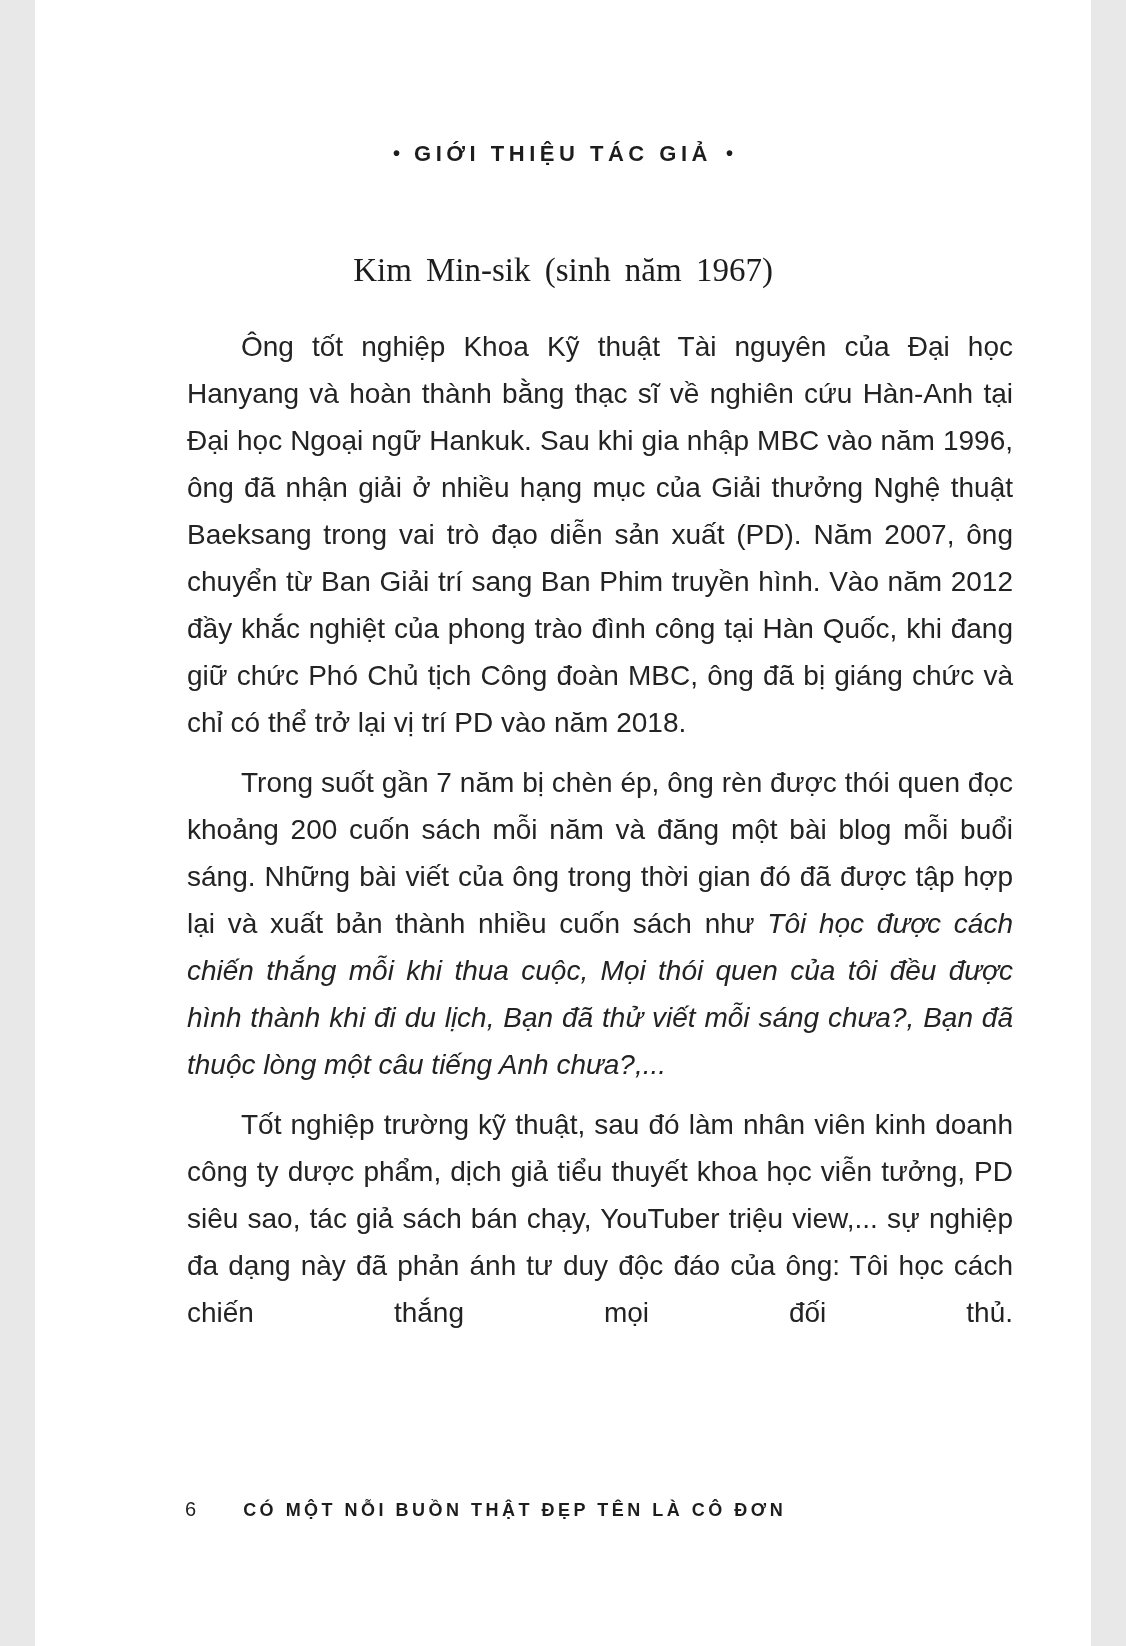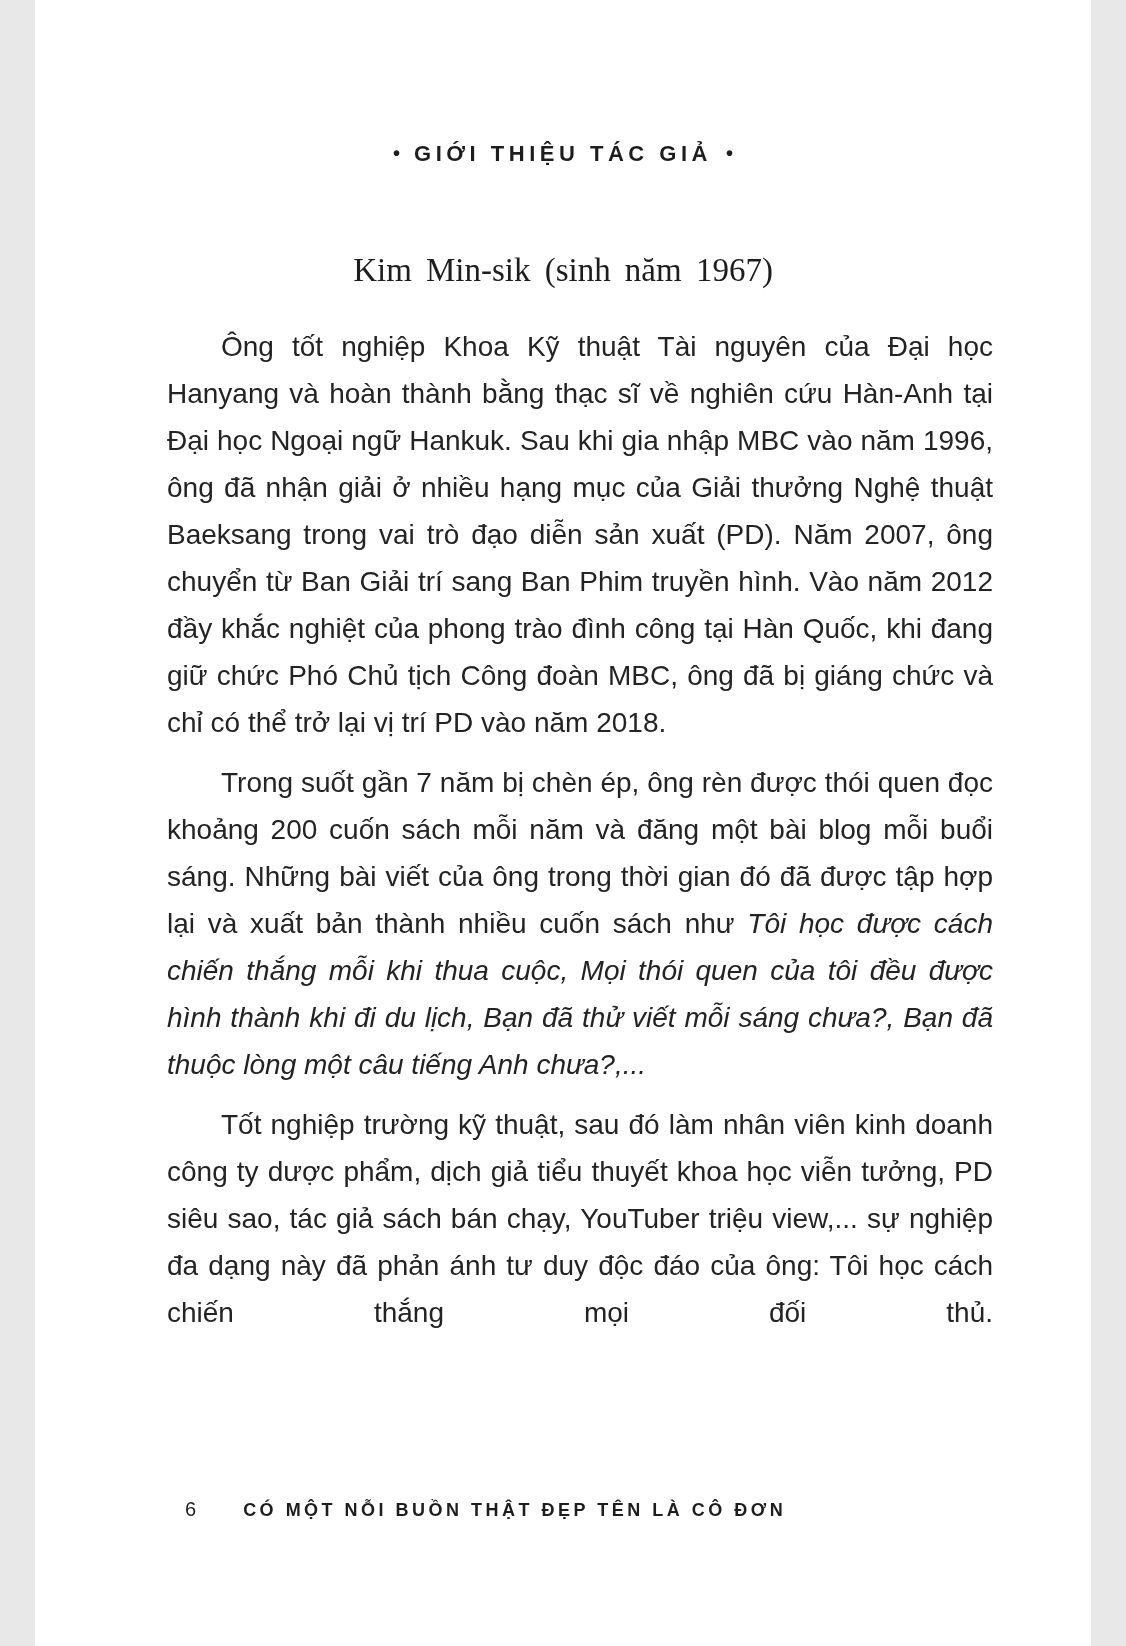--- a/index.html
+++ b/index.html
@@ -41,21 +41,21 @@
     text-align: center;
     font-family: "Liberation Serif", "DejaVu Serif", serif;
     font-size: 33px;
     font-weight: 400;
     word-spacing: 0.18em;
     color: var(--heading, #1d1d1d);
   }
   .body-text {
     position: absolute;
     top: 323px;
-    left: 132px;
+    left: 152px;
     width: 826px;
     font-size: 28px;
     line-height: 47px;
     text-align: justify;
   }
   .body-text p {
     margin: 0 0 13px 0;
     text-indent: 54px;
   }
   .body-text p:last-child {

